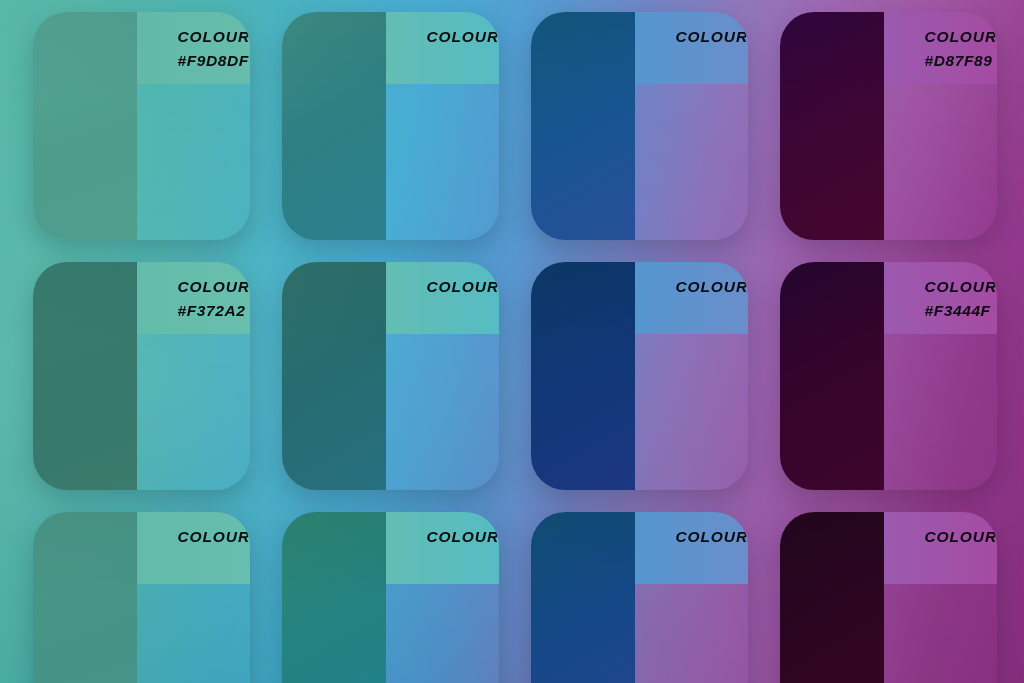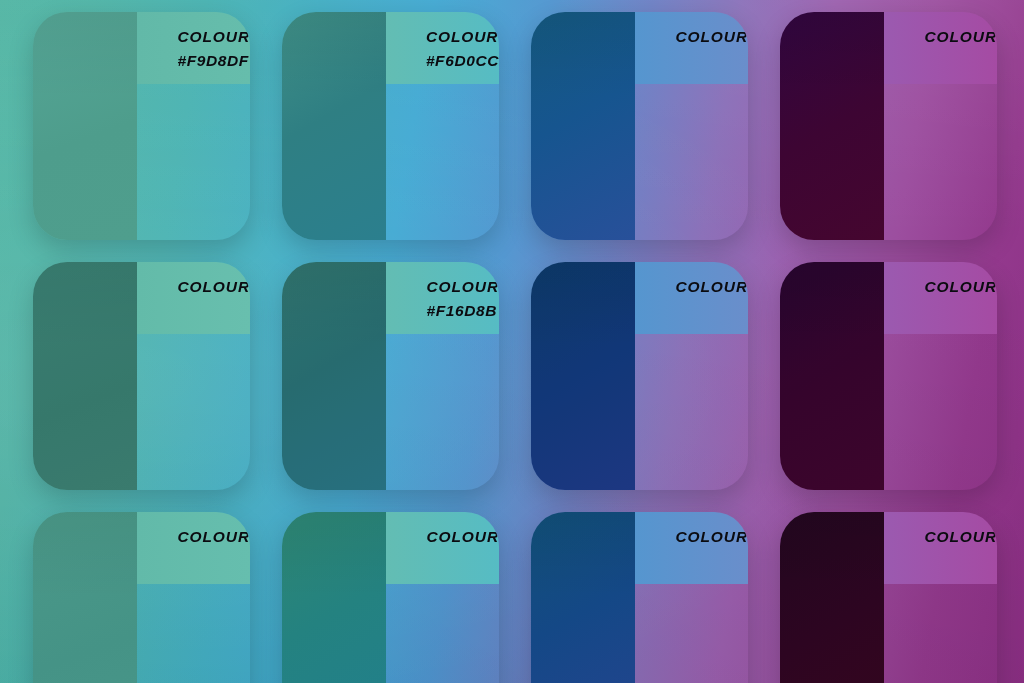--- a/index.html
+++ b/index.html
@@ -153,64 +153,65 @@
       <div class="swatch-label">
         <span class="label-line">COLOUR</span>
         <span class="label-line hex">#F9D8DF</span>
       </div>
     </div>
 
     <div class="swatch-card col-2 row-1">
       <div class="swatch-body"></div>
       <div class="swatch-label">
         <span class="label-line">COLOUR</span>
-        <span class="label-line hex">#F6D0CC</span>
       </div>
     </div>
 
     <div class="swatch-card col-3 row-1">
       <div class="swatch-body"></div>
       <div class="swatch-label">
         <span class="label-line">COLOUR</span>
       </div>
     </div>
 
     <div class="swatch-card col-4 row-1">
       <div class="swatch-body"></div>
       <div class="swatch-label">
         <span class="label-line">COLOUR</span>
+        <span class="label-line hex">#D87F89</span>
       </div>
     </div>
 
     <div class="swatch-card col-1 row-2">
       <div class="swatch-body"></div>
       <div class="swatch-label">
         <span class="label-line">COLOUR</span>
+        <span class="label-line hex">#F372A2</span>
       </div>
     </div>
 
     <div class="swatch-card col-2 row-2">
       <div class="swatch-body"></div>
       <div class="swatch-label">
         <span class="label-line">COLOUR</span>
-        <span class="label-line hex">#F16D8B</span>
       </div>
     </div>
 
     <div class="swatch-card col-3 row-2">
       <div class="swatch-body"></div>
       <div class="swatch-label">
         <span class="label-line">COLOUR</span>
       </div>
     </div>
 
     <div class="swatch-card col-4 row-2">
       <div class="swatch-body"></div>
       <div class="swatch-label">
         <span class="label-line">COLOUR</span>
+        <span class="label-line hex">#F3444F</span>
       </div>
     </div>
 
     <div class="swatch-card col-1 row-3">
       <div class="swatch-body"></div>
       <div class="swatch-label">
         <span class="label-line">COLOUR</span>
 
       </div>
     </div>

